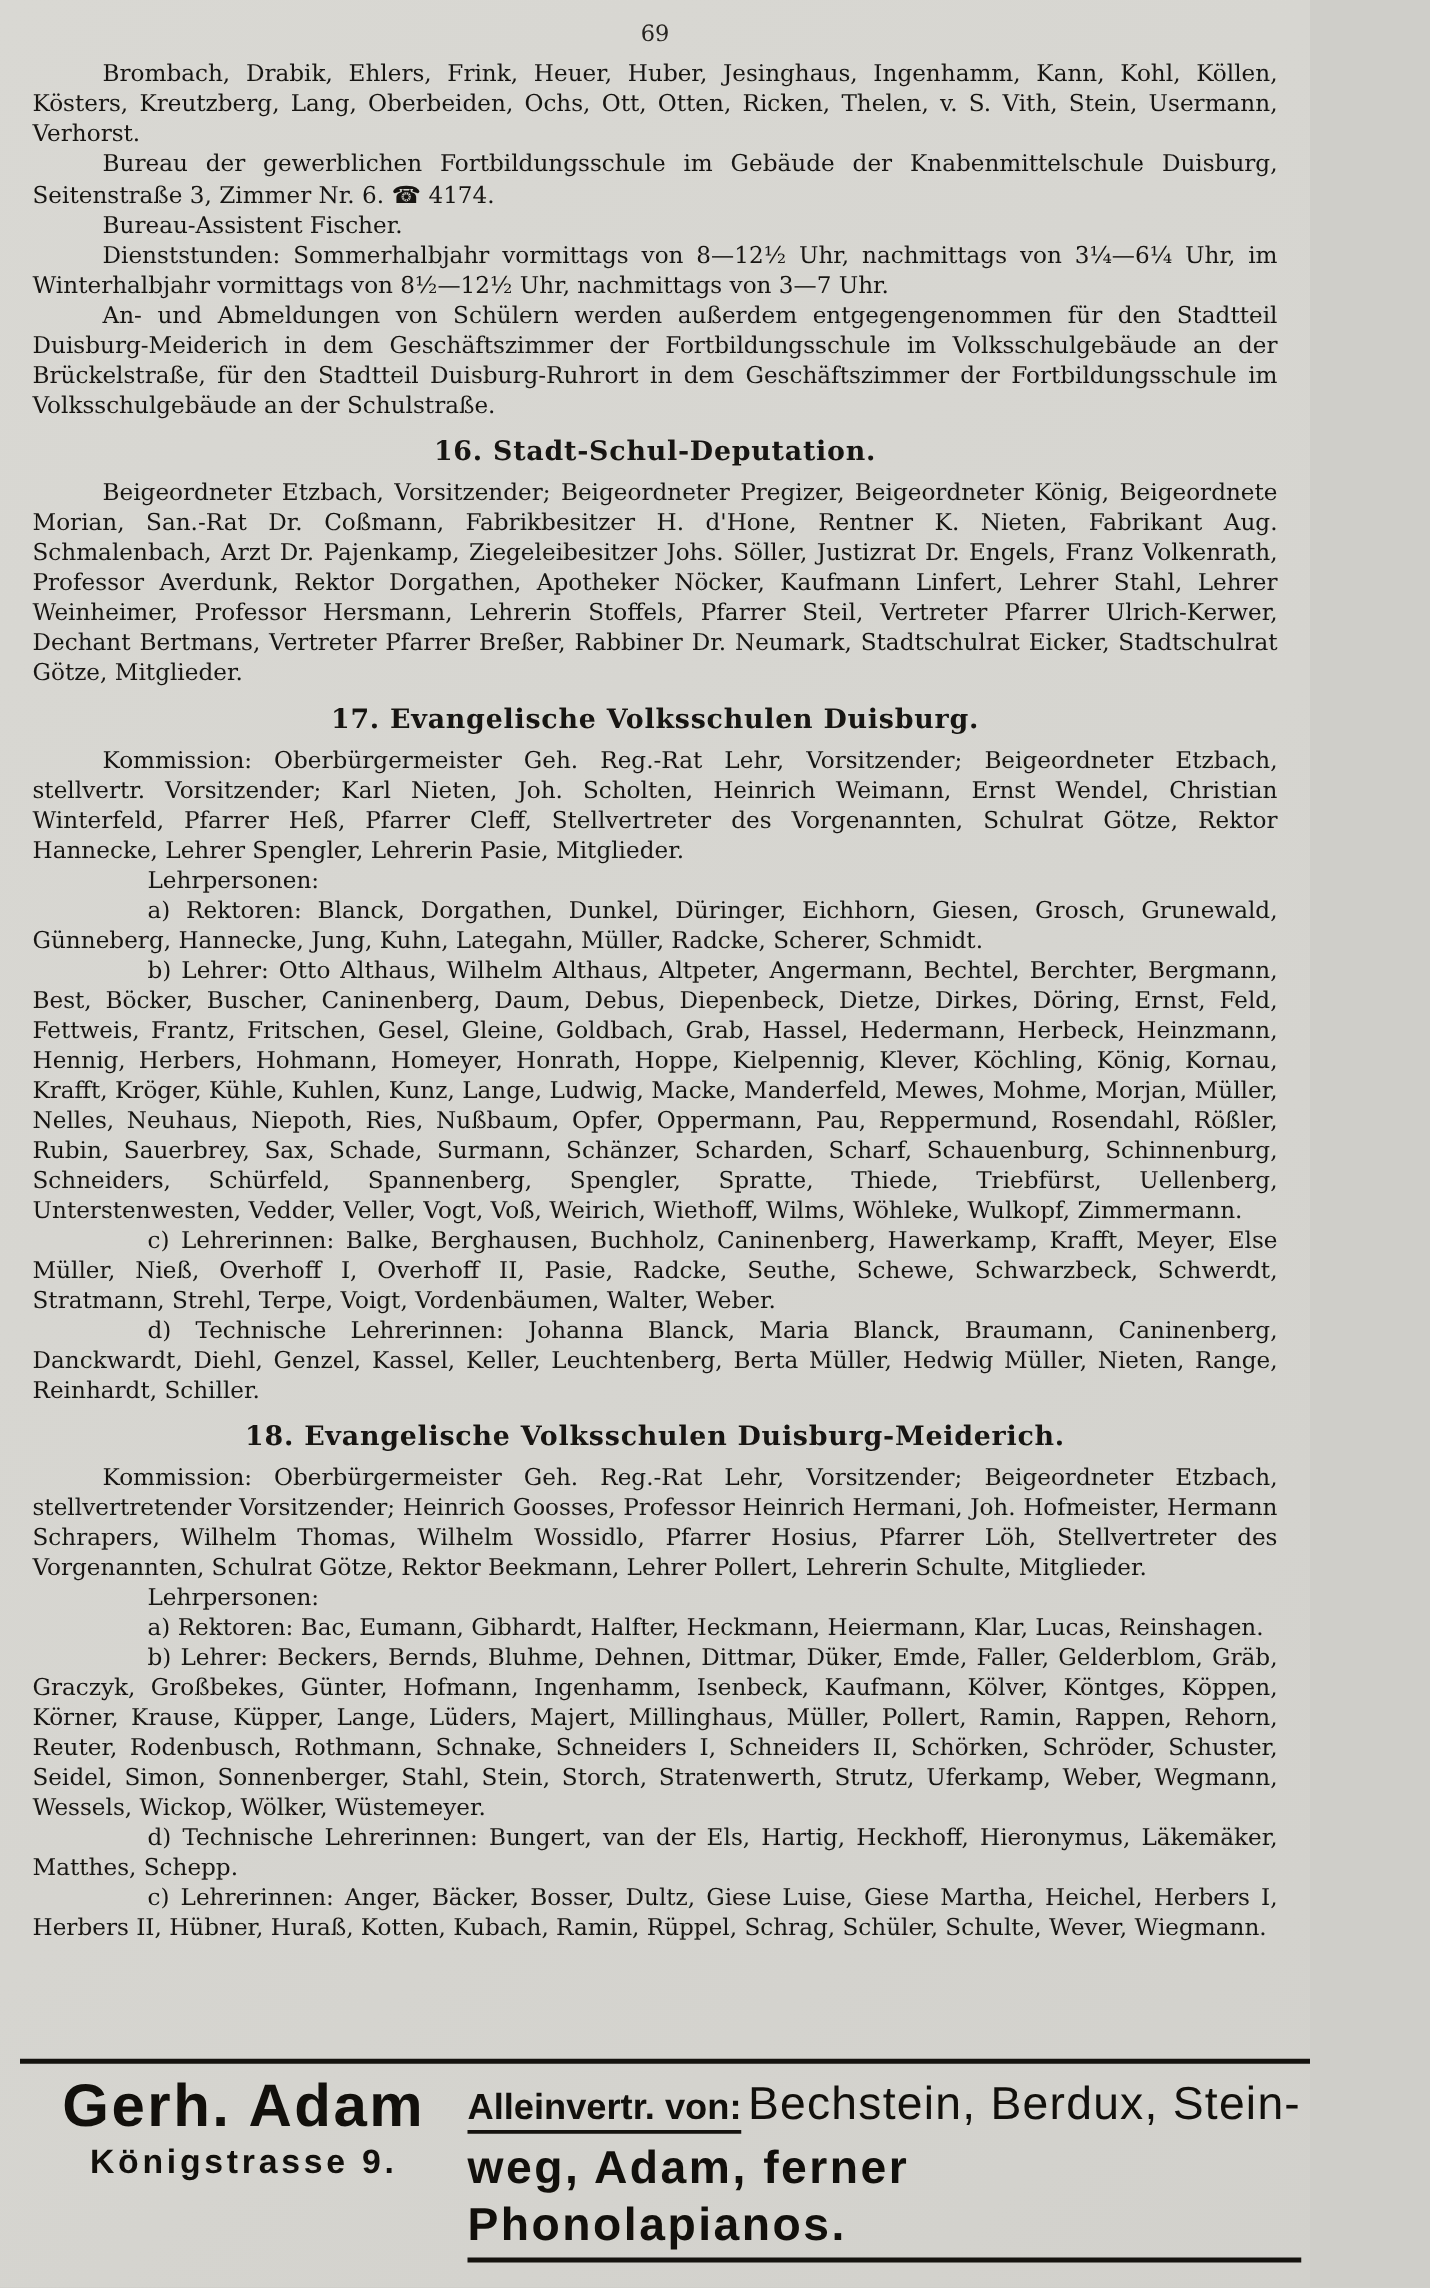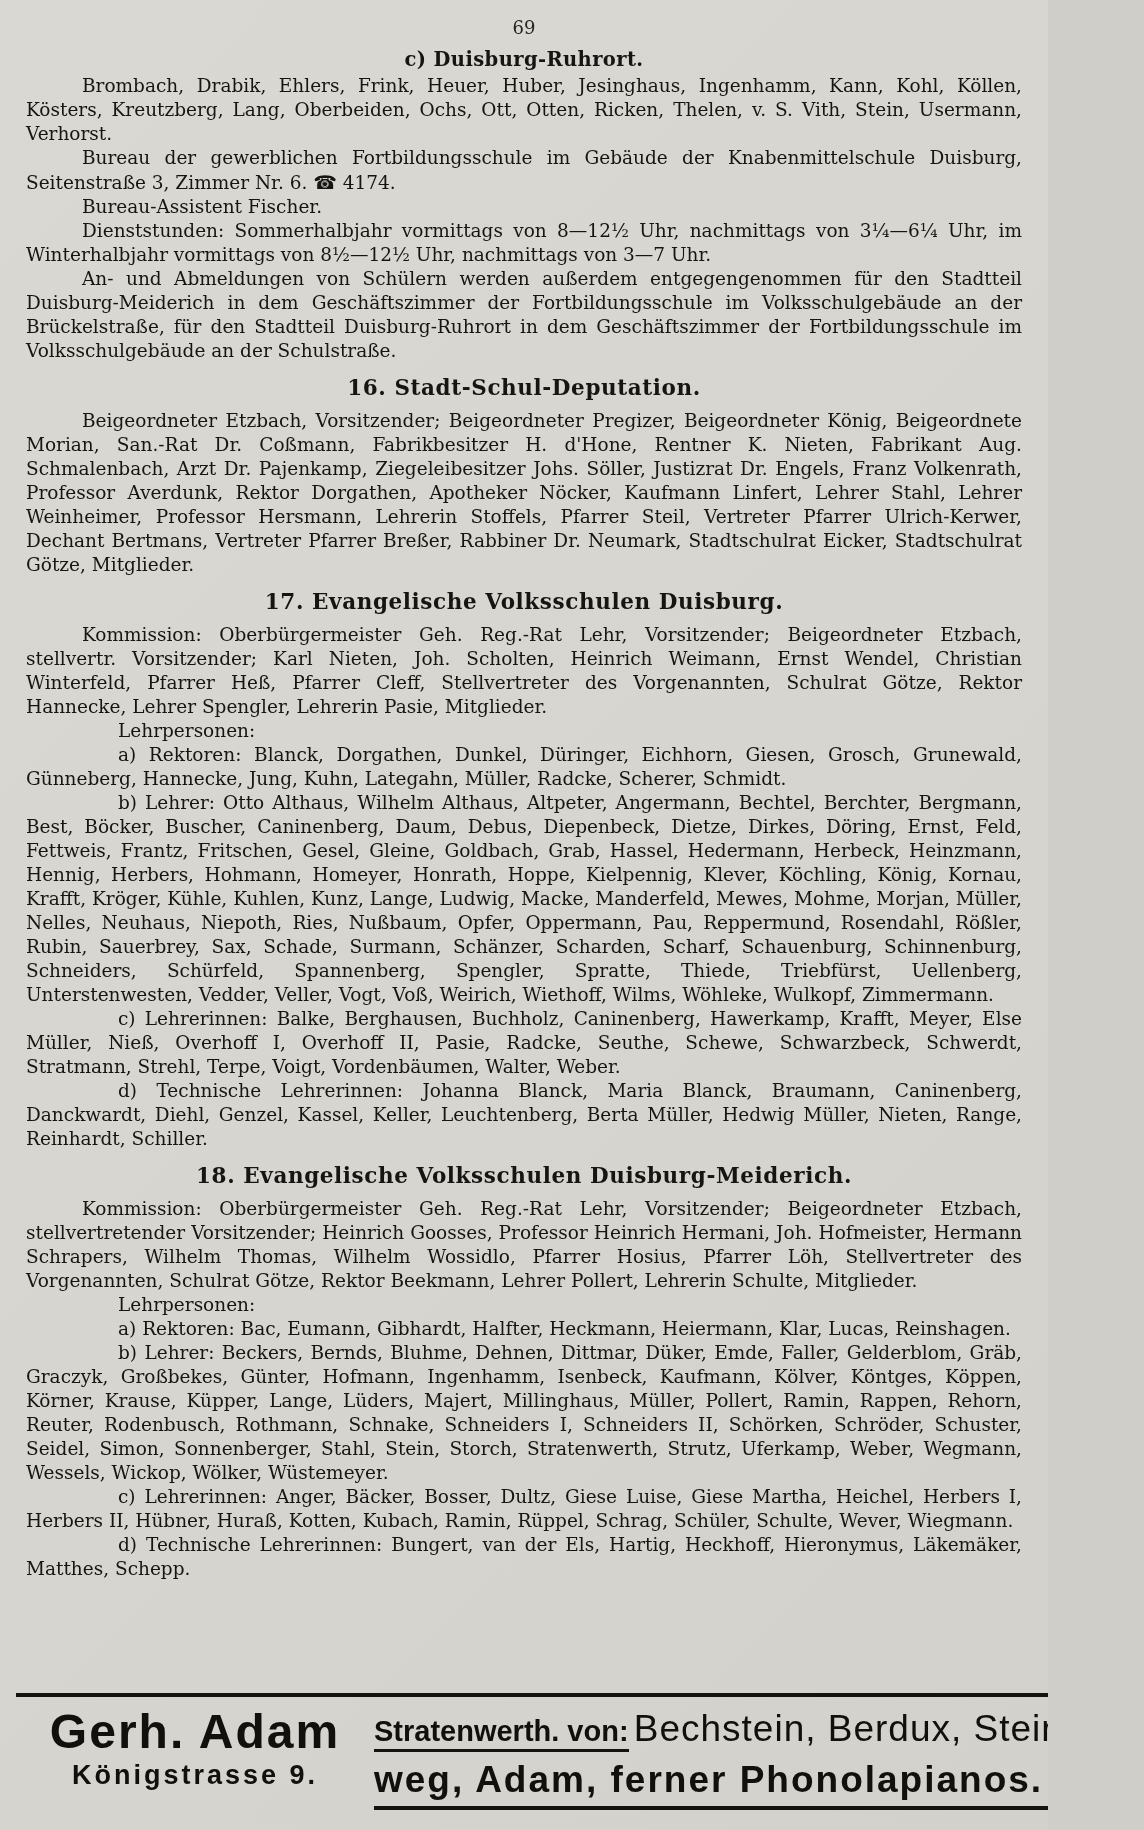--- a/index.html
+++ b/index.html
@@ -117,21 +117,20 @@
   }
 </style>
 </head>
 <body>
 
 <div class="page">
 
   <div class="page-number">69</div>
 
   <section>
-    <h3 class="sub-heading">c) Duisburg-Ruhrort.</h3>
     <p class="para indent-1">Brombach, Drabik, Ehlers, Frink, Heuer, Huber, Jesinghaus, Ingenhamm, Kann, Kohl, Köllen, Kösters, Kreutzberg, Lang, Oberbeiden, Ochs, Ott, Otten, Ricken, Thelen, v. S. Vith, Stein, Usermann, Verhorst.</p>
     <p class="para indent-1"><span>Bureau der gewerblichen Fortbildungsschule im Gebäude der Knabenmittelschule Duisburg, Seitenstraße 3, Zimmer Nr. 6.</span> <span class="phone">☎</span> <span>4174.</span></p>
     <p class="para indent-1">Bureau-Assistent Fischer.</p>
     <p class="para indent-1">Dienststunden: Sommerhalbjahr vormittags von 8—12½ Uhr, nachmittags von 3¼—6¼ Uhr, im Winterhalbjahr vormittags von 8½—12½ Uhr, nachmittags von 3—7 Uhr.</p>
     <p class="para indent-1">An- und Abmeldungen von Schülern werden außerdem entgegengenommen für den Stadtteil Duisburg-Meiderich in dem Geschäftszimmer der Fortbildungsschule im Volksschulgebäude an der Brückelstraße, für den Stadtteil Duisburg-Ruhrort in dem Geschäftszimmer der Fortbildungsschule im Volksschulgebäude an der Schulstraße.</p>
   </section>
 
   <section>
     <h2 class="num-heading">16. Stadt-Schul-Deputation.</h2>
     <p class="para indent-1">Beigeordneter Etzbach, Vorsitzender; Beigeordneter Pregizer, Beigeordneter König, Beigeordnete Morian, San.-Rat Dr. Coßmann, Fabrikbesitzer H. d'Hone, Rentner K. Nieten, Fabrikant Aug. Schmalenbach, Arzt Dr. Pajenkamp, Ziegeleibesitzer Johs. Söller, Justizrat Dr. Engels, Franz Volkenrath, Professor Averdunk, Rektor Dorgathen, Apotheker Nöcker, Kaufmann Linfert, Lehrer Stahl, Lehrer Weinheimer, Professor Hersmann, Lehrerin Stoffels, Pfarrer Steil, Vertreter Pfarrer Ulrich-Kerwer, Dechant Bertmans, Vertreter Pfarrer Breßer, Rabbiner Dr. Neumark, Stadtschulrat Eicker, Stadtschulrat Götze, Mitglieder.</p>
@@ -146,28 +145,28 @@
     <p class="para indent-2">c) Lehrerinnen: Balke, Berghausen, Buchholz, Caninenberg, Hawerkamp, Krafft, Meyer, Else Müller, Nieß, Overhoff I, Overhoff II, Pasie, Radcke, Seuthe, Schewe, Schwarzbeck, Schwerdt, Stratmann, Strehl, Terpe, Voigt, Vordenbäumen, Walter, Weber.</p>
     <p class="para indent-2">d) Technische Lehrerinnen: Johanna Blanck, Maria Blanck, Braumann, Caninenberg, Danckwardt, Diehl, Genzel, Kassel, Keller, Leuchtenberg, Berta Müller, Hedwig Müller, Nieten, Range, Reinhardt, Schiller.</p>
   </section>
 
   <section>
     <h2 class="num-heading">18. Evangelische Volksschulen Duisburg-Meiderich.</h2>
     <p class="para indent-1">Kommission: Oberbürgermeister Geh. Reg.-Rat Lehr, Vorsitzender; Beigeordneter Etzbach, stellvertretender Vorsitzender; Heinrich Goosses, Professor Heinrich Hermani, Joh. Hofmeister, Hermann Schrapers, Wilhelm Thomas, Wilhelm Wossidlo, Pfarrer Hosius, Pfarrer Löh, Stellvertreter des Vorgenannten, Schulrat Götze, Rektor Beekmann, Lehrer Pollert, Lehrerin Schulte, Mitglieder.</p>
     <p class="para indent-2">Lehrpersonen:</p>
     <p class="para indent-2">a) Rektoren: Bac, Eumann, Gibhardt, Halfter, Heckmann, Heiermann, Klar, Lucas, Reinshagen.</p>
     <p class="para indent-2">b) Lehrer: Beckers, Bernds, Bluhme, Dehnen, Dittmar, Düker, Emde, Faller, Gelderblom, Gräb, Graczyk, Großbekes, Günter, Hofmann, Ingenhamm, Isenbeck, Kaufmann, Kölver, Köntges, Köppen, Körner, Krause, Küpper, Lange, Lüders, Majert, Millinghaus, Müller, Pollert, Ramin, Rappen, Rehorn, Reuter, Rodenbusch, Rothmann, Schnake, Schneiders I, Schneiders II, Schörken, Schröder, Schuster, Seidel, Simon, Sonnenberger, Stahl, Stein, Storch, Stratenwerth, Strutz, Uferkamp, Weber, Wegmann, Wessels, Wickop, Wölker, Wüstemeyer.</p>
+    <p class="para indent-2">d) Technische Lehrerinnen: Bungert, van der Els, Hartig, Heckhoff, Hieronymus, Läkemäker, Matthes, Schepp.</p>
     <p class="para indent-2">c) Lehrerinnen: Anger, Bäcker, Bosser, Dultz, Giese Luise, Giese Martha, Heichel, Herbers I, Herbers II, Hübner, Huraß, Kotten, Kubach, Ramin, Rüppel, Schrag, Schüler, Schulte, Wever, Wiegmann.</p>
-    <p class="para indent-2">d) Technische Lehrerinnen: Bungert, van der Els, Hartig, Heckhoff, Hieronymus, Läkemäker, Matthes, Schepp.</p>
   </section>
 
   <div class="ad">
     <div class="ad-left">
       <div class="ad-company">Gerh. Adam</div>
       <div class="ad-address">Königstrasse 9.</div>
     </div>
     <div class="ad-right">
-      <div class="ad-line1"><span class="ad-prefix">Stratenwerth. von:</span> <span class="ad-brands">Bechstein, Berdux, Stein-</span></div>
+      <div class="ad-line1"><span class="ad-prefix">Alleinvertr. von:</span> <span class="ad-brands">Bechstein, Berdux, Stein-</span></div>
       <div><span class="ad-line2">weg, Adam, ferner Phonolapianos.</span></div>
     </div>
   </div>
 
 </div>
 
 </body></html>

